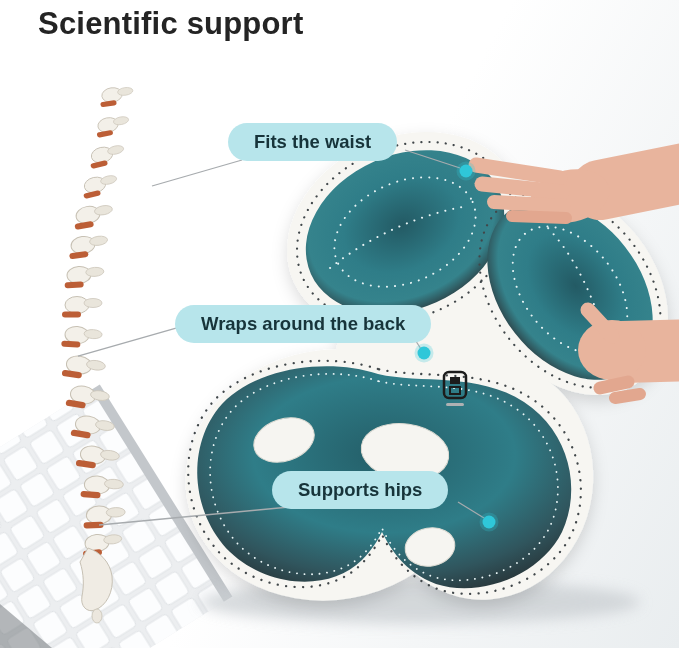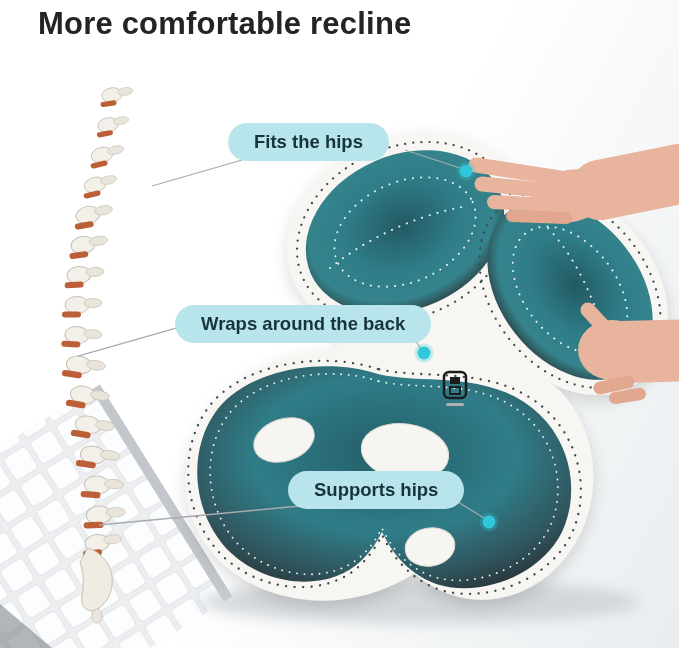--- a/index.html
+++ b/index.html
@@ -154,20 +154,20 @@
     <circle cx="466" cy="171" r="9.5" fill="#2fc7d9" opacity="0.25"></circle>
     <circle cx="466" cy="171" r="6.5" fill="#2fc7d9"></circle>
     <circle cx="424" cy="353" r="9.5" fill="#2fc7d9" opacity="0.25"></circle>
     <circle cx="424" cy="353" r="6.5" fill="#2fc7d9"></circle>
     <circle cx="489" cy="522" r="9.5" fill="#2fc7d9" opacity="0.25"></circle>
     <circle cx="489" cy="522" r="6.5" fill="#2fc7d9"></circle>
   </g>
 </svg>
 
 <h1 class="headline">
-  <span>More comfortable recline</span>
+  <span>Scientific support</span>
 </h1>
 
-<div class="pill" style="left:228px;top:123px;">Fits the hips</div>
+<div class="pill" style="left:228px;top:123px;">Fits the waist</div>
 
 <div class="pill" style="left:175px;top:305px;">Wraps around the back</div>
 
-<div class="pill" style="left:288px;top:471px;">Supports hips</div>
+<div class="pill" style="left:272px;top:471px;">Supports hips</div>
 
 </body></html>

